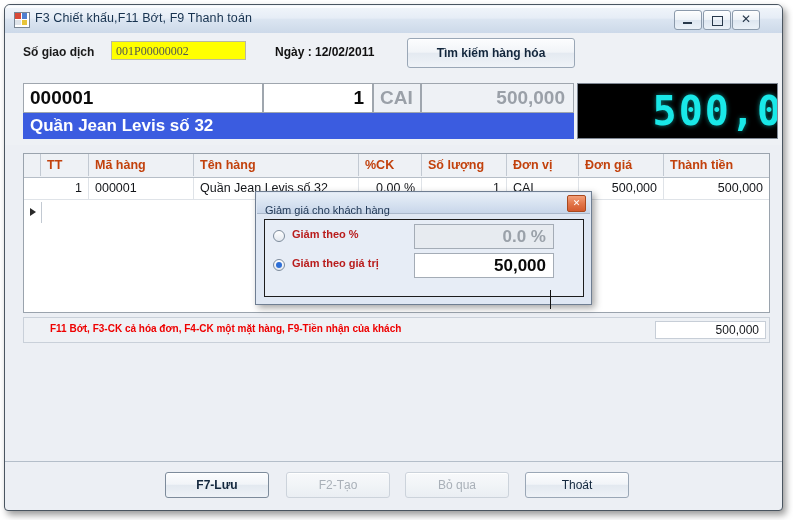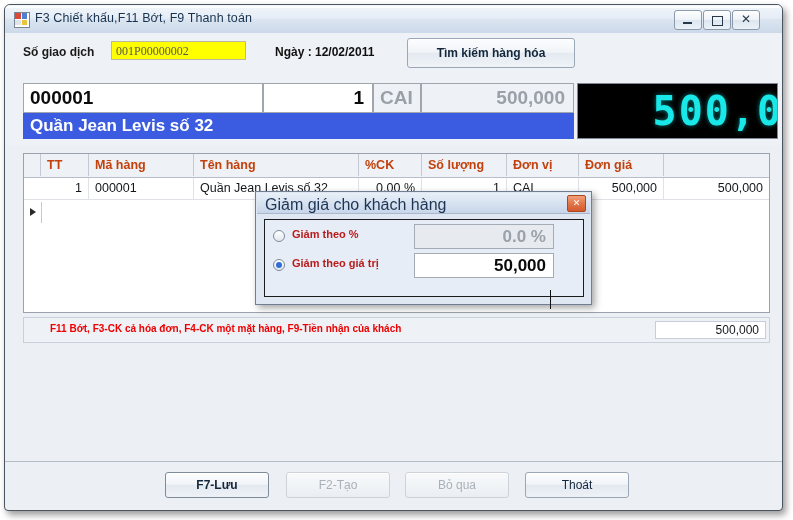--- a/index.html
+++ b/index.html
@@ -130,21 +130,21 @@
     background:#dfe7f3;
     border:1px solid #6f7e92;
     box-shadow:3px 3px 7px rgba(0,0,0,.35);
     box-sizing:border-box;
   }
   #modal-title{
     position:absolute;left:1px;top:1px;right:1px;height:20px;
     background:linear-gradient(to bottom,#e8eff8 0%,#d8e3f1 50%,#c8d6ea 100%);
     border-bottom:1px solid #aab8cb;
   }
-  #modal-title-text{position:absolute;left:8px;top:3px;font-size:16px;color:#1d3553;white-space:nowrap;}
+  #modal-title-text{position:absolute;left:8px;top:11px;font-size:11px;color:#1d3553;white-space:nowrap;}
   #modal-close{
     position:absolute;right:4px;top:2px;width:17px;height:15px;
     background:linear-gradient(to bottom,#f3a07a 0%,#e2764a 50%,#d45a2e 100%);
     border:1px solid #a9491f;border-radius:2px;
     color:#ffffff;font-size:9px;line-height:14px;text-align:center;
     font-family:"DejaVu Sans",sans-serif;cursor:default;
   }
   #modal-body{
     position:absolute;left:8px;top:27px;width:320px;height:78px;
     background:#e7edf6;border:1px solid #1c1c1c;box-sizing:border-box;
@@ -248,20 +248,21 @@
   <div id="grid">
     <div id="grid-head">
       <div class="gh" style="left:0px;width:17px;padding-left:0;"></div>
       <div class="gh" style="left:17px;width:48px;">TT</div>
       <div class="gh" style="left:65px;width:105px;">Mã hàng</div>
       <div class="gh" style="left:170px;width:165px;">Tên hàng</div>
       <div class="gh" style="left:335px;width:63px;">%CK</div>
       <div class="gh" style="left:398px;width:85px;">Số lượng</div>
       <div class="gh" style="left:483px;width:72px;">Đơn vị</div>
       <div class="gh" style="left:555px;width:85px;">Đơn giá</div>
+      <div class="gh" style="left:640px;width:105px;border-right:none;">Thành tiền</div>
     </div>
 
     <div id="grid-row">
       <div id="row-indicator"></div>
       <div class="gc" style="left:17px;width:48px;top:0;text-align:right;">1</div>
       <div class="gc" style="left:65px;width:105px;top:0;">000001</div>
       <div class="gc" style="left:170px;width:165px;top:0;">Quần Jean Levis số 32</div>
       <div class="gc" style="left:335px;width:63px;top:0;text-align:right;">0.00 %</div>
       <div class="gc" style="left:398px;width:85px;top:0;text-align:right;">1</div>
       <div class="gc" style="left:483px;width:72px;top:0;">CAI</div>

